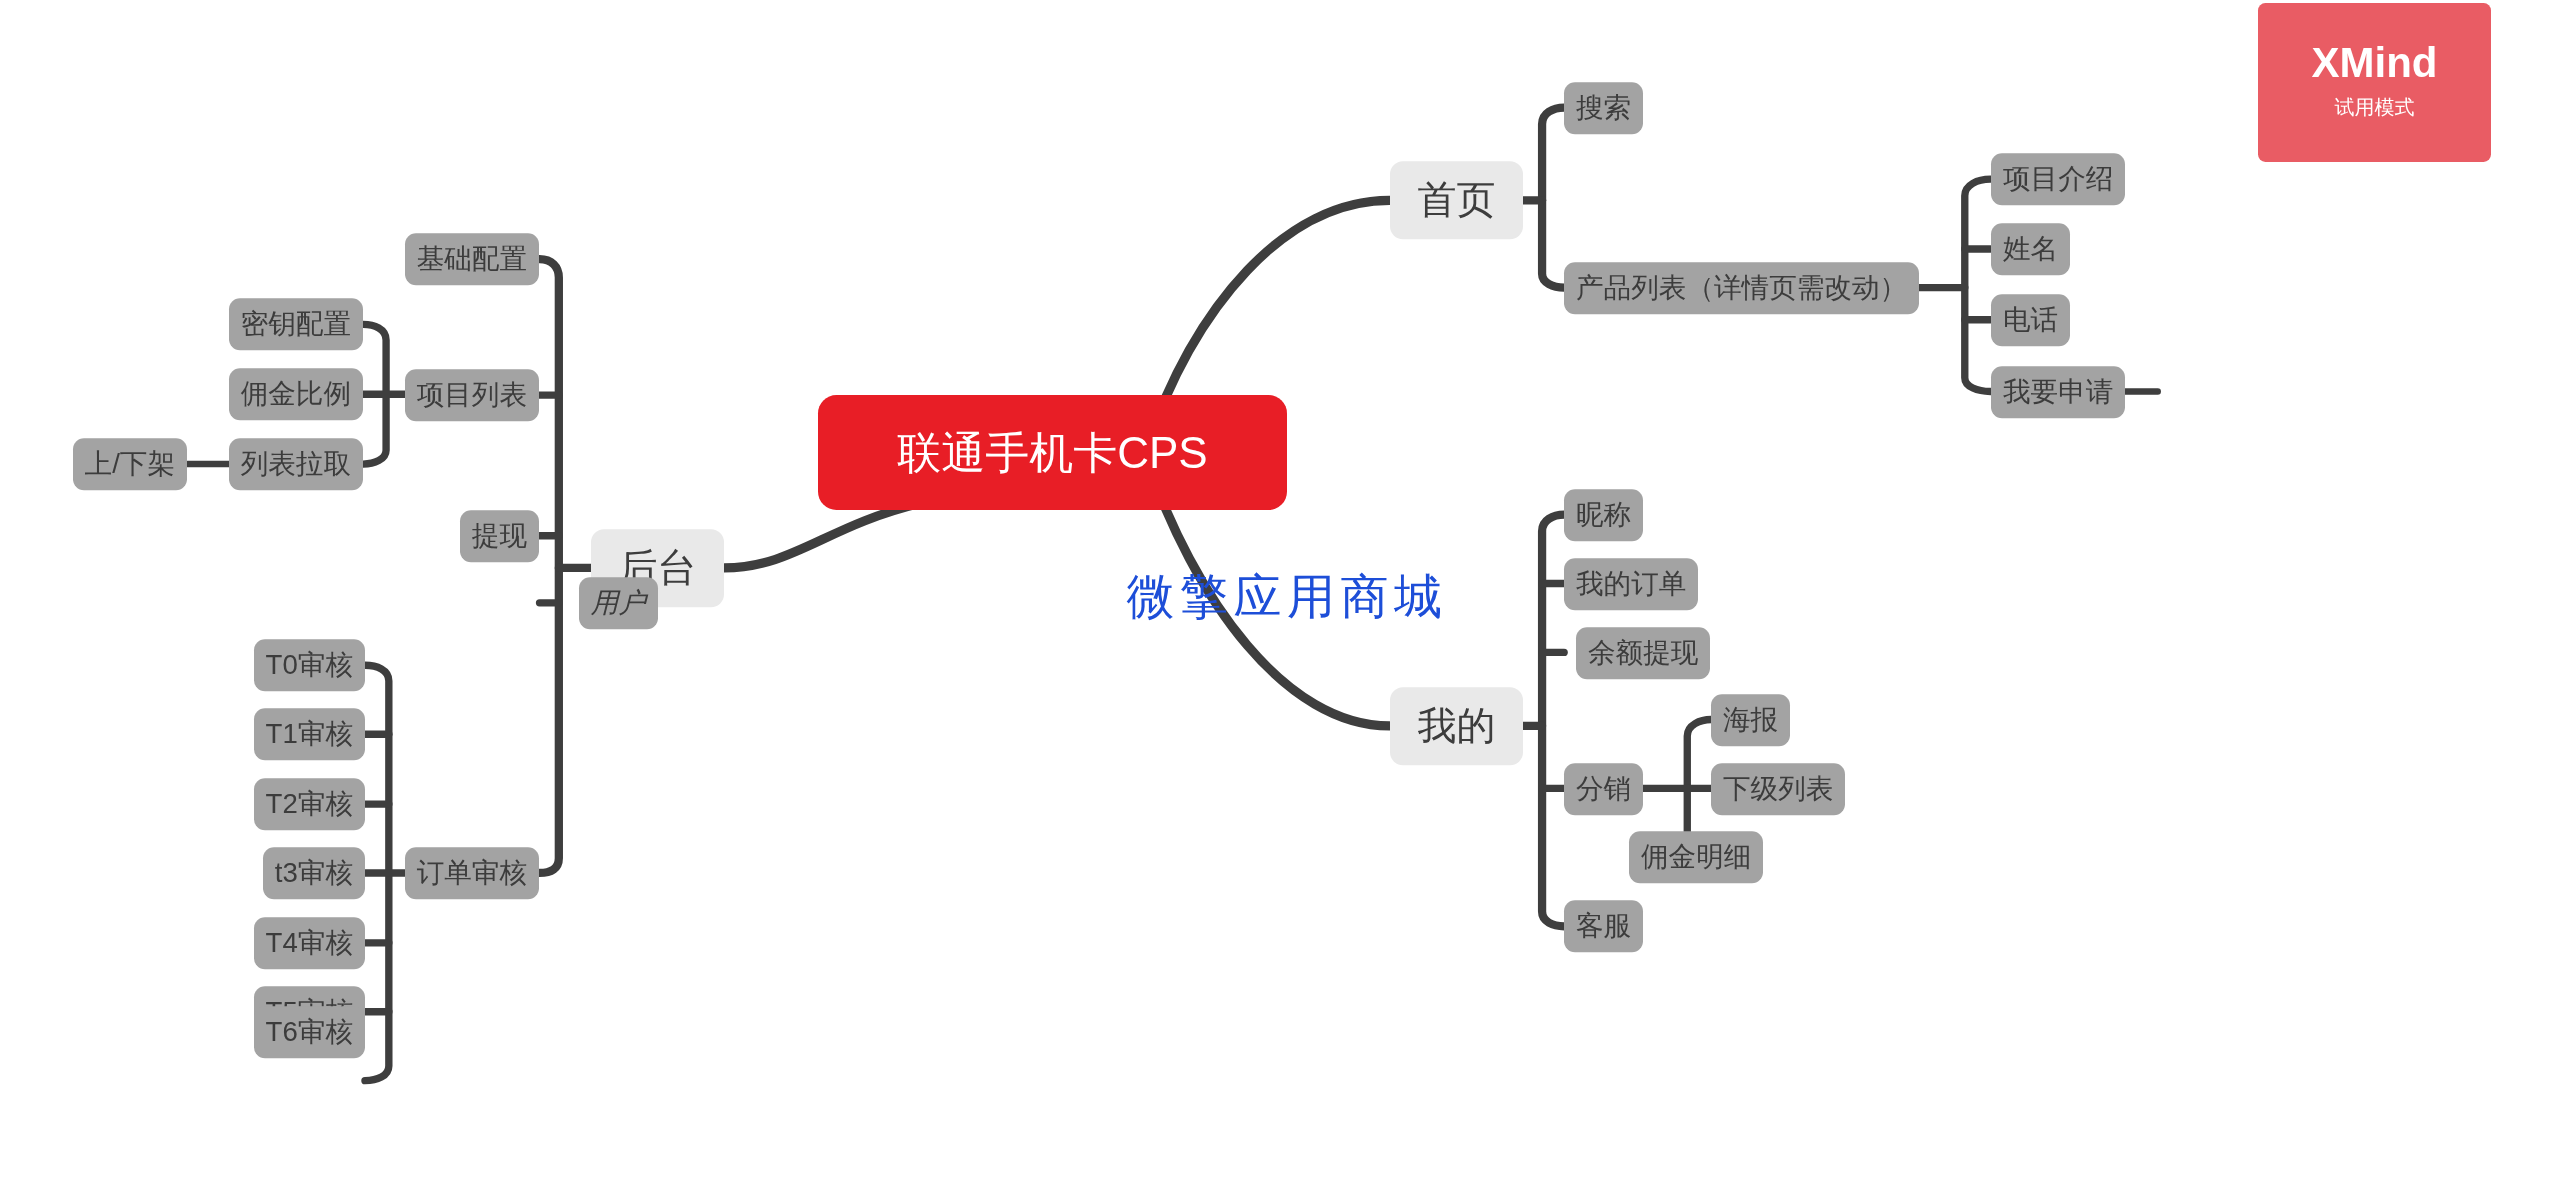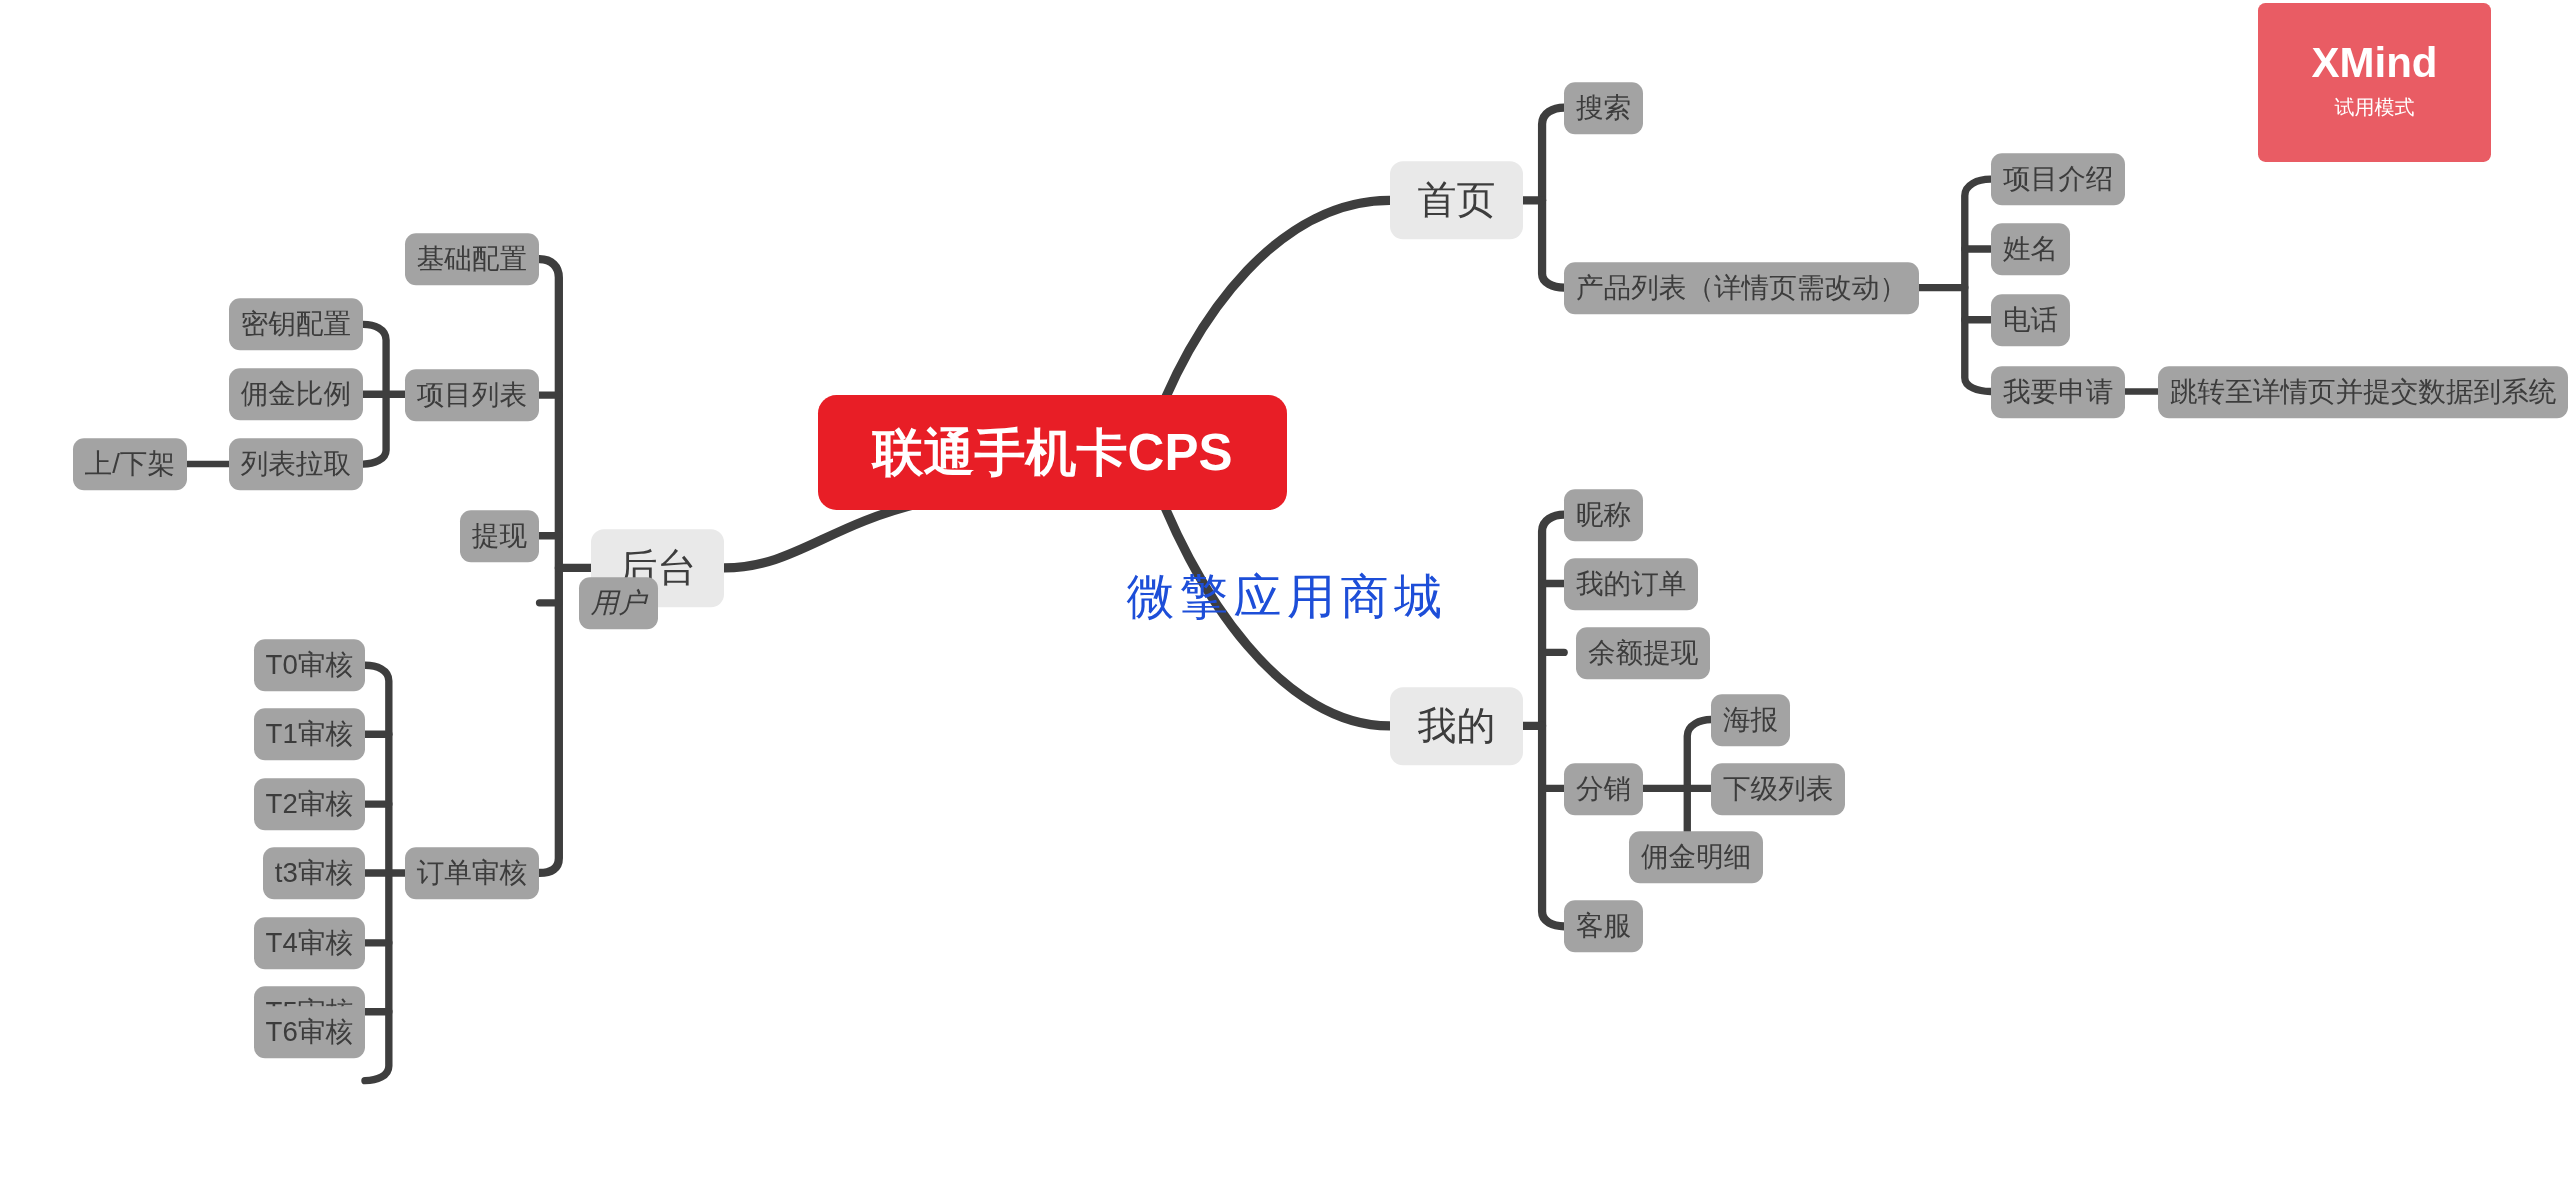--- a/index.html
+++ b/index.html
@@ -18,21 +18,21 @@
   .leaf{
     background:#a3a3a3;border-radius:11px;font-size:27.6px;line-height:27.6px;
     padding:12px 12px;transform:translateY(-50%);text-align:center;
   }
   .main{
     background:#e9e9e9;border-radius:13px;font-size:39px;line-height:39px;
     padding:19.3px 27.6px;transform:translateY(-50%);color:#3d3d3d;
   }
   .root{
     background:#e81e26;border-radius:18.4px;color:#ffffff;
-    font-size:51px;line-height:51px;font-weight:bold;
+    font-size:44px;line-height:51px;font-weight:normal;
     padding:32px 0;width:469px;text-align:center;
   }
   .watermark{
     position:absolute;left:1287px;top:597px;transform:translate(-50%,-50%);
     font-size:48px;letter-spacing:5.5px;color:#1d4ed8;white-space:nowrap;
   }
   .badge{
     position:absolute;left:2258px;top:2.8px;width:233px;height:159px;
     background:#e95c64;border-radius:7.4px;color:#ffffff;
     display:flex;flex-direction:column;align-items:center;justify-content:center;gap:9.2px;
@@ -114,21 +114,20 @@
   <div class="node leaf" style="right:2211px;top:1012px;">T5审核</div>
   <div class="node leaf" style="right:2211px;top:1032px;">T6审核</div>
 
   <div class="node leaf" style="left:1564px;top:108px;">搜索</div>
   <div class="node leaf" style="left:1564px;top:288px;">产品列表（详情页需改动）</div>
 
   <div class="node leaf" style="left:1991px;top:179px;">项目介绍</div>
   <div class="node leaf" style="left:1991px;top:249px;">姓名</div>
   <div class="node leaf" style="left:1991px;top:320px;">电话</div>
   <div class="node leaf" style="left:1991px;top:392px;">我要申请</div>
-  <div class="node leaf" style="left:2158px;top:392px;">跳转至详情页并提交数据到系统</div>
 
   <div class="node leaf" style="left:1564px;top:515px;">昵称</div>
   <div class="node leaf" style="left:1564px;top:584px;">我的订单</div>
   <div class="node leaf" style="left:1576px;top:653px;">余额提现</div>
   <div class="node leaf" style="left:1564px;top:789px;">分销</div>
   <div class="node leaf" style="left:1564px;top:926px;">客服</div>
 
   <div class="node leaf" style="left:1711px;top:720px;">海报</div>
   <div class="node leaf" style="left:1711px;top:789px;">下级列表</div>
   <div class="node leaf" style="left:1629px;top:857px;">佣金明细</div>

